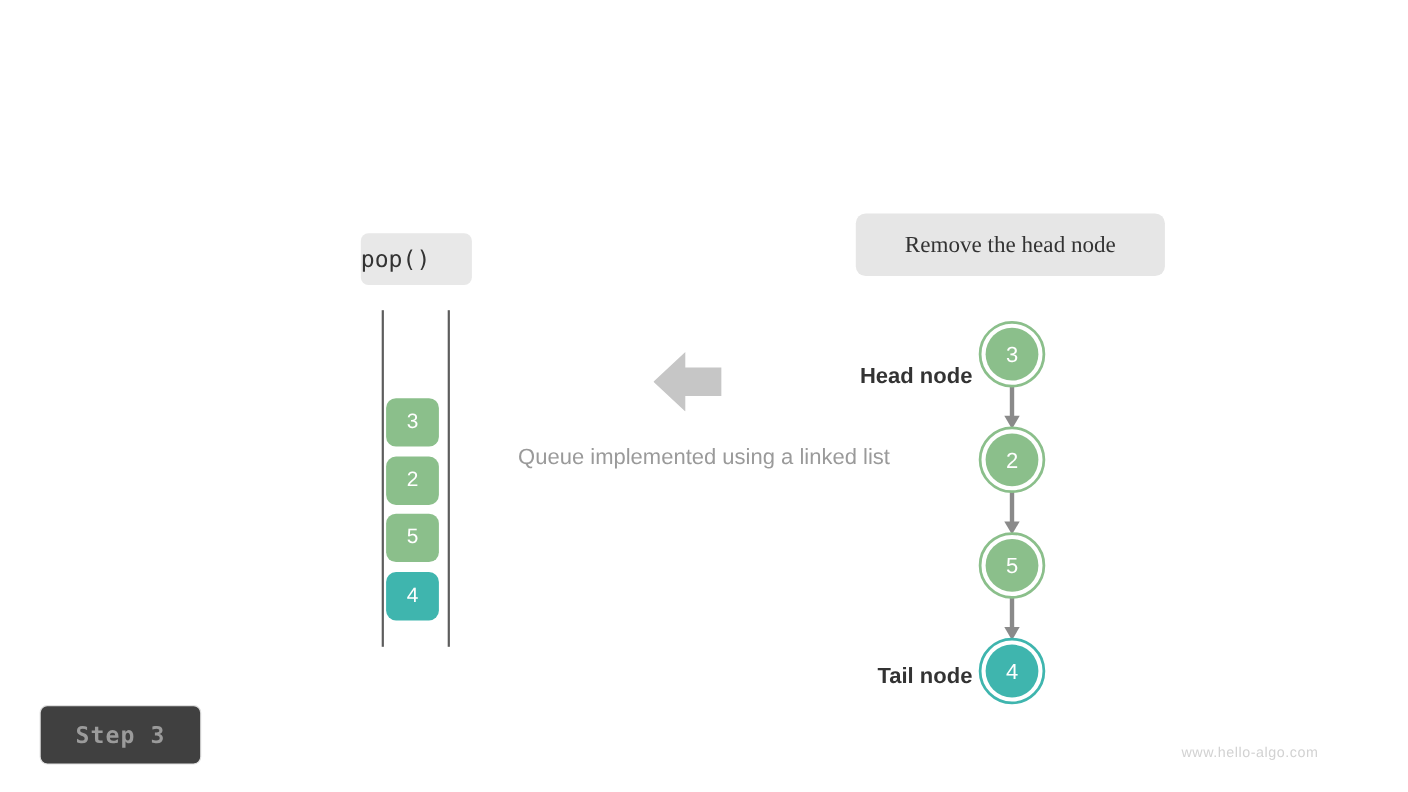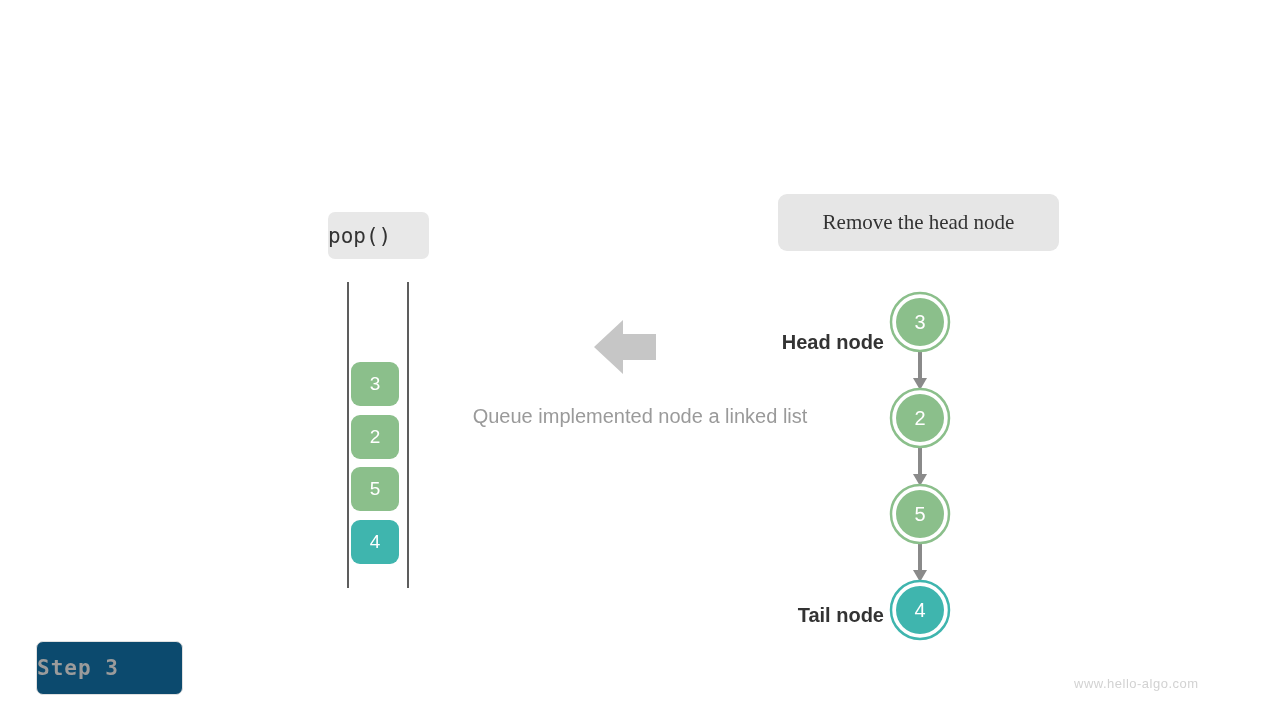--- a/index.html
+++ b/index.html
@@ -128,26 +128,26 @@
   }
   #label-head { left: 12px;  top: 31px; width: 132px; }
   #label-tail { left: 12px;  top: 304px; width: 132px; }
 
   
   #step-badge {
     left: 36px;
     top: 641px;
     width: 145px;
     height: 52px;
-    background: #0c4a6e;
+    background: #404040;
     border: 1px solid #e0e0e0;
     border-radius: 7px;
     display: flex;
     align-items: center;
-    justify-content: flex-start;
+    justify-content: center;
   }
   #step-badge .step-text {
     font-family: "DejaVu Sans Mono", "Liberation Mono", monospace;
     font-size: 21px;
     font-weight: bold;
     color: #9b9b9b;
     letter-spacing: 1px;
   }
 
   
@@ -181,21 +181,21 @@
       <div class="queue-cell" style="top: 238px; background: rgb(63, 181, 174);">4</div>
     </div>
 </div>
 
 <div class="layer" id="transition-arrow">
   <svg width="62" height="54" viewBox="0 0 62 54">
     <polygon id="block-arrow-shape" points="0,27 29,0 29,14 62,14 62,40 29,40 29,54" fill="#c6c6c6"></polygon>
   </svg>
 </div>
 
-<div class="layer" id="caption">Queue implemented node a linked list</div>
+<div class="layer" id="caption">Queue implemented using a linked list</div>
 
 <div class="layer" id="linked-list">
   <div class="node-label" id="label-head">Head node</div>
   <div class="node-label" id="label-tail">Tail node</div>
   <svg id="list-svg" width="260" height="370" viewBox="0 0 260 370">
       <g>
         <line x1="180" y1="71" x2="180" y2="101" stroke="#8a8a8a" stroke-width="4"></line>
         <polygon points="173,98 187,98 180,110" fill="#8a8a8a"></polygon>
       </g>
       <g>

